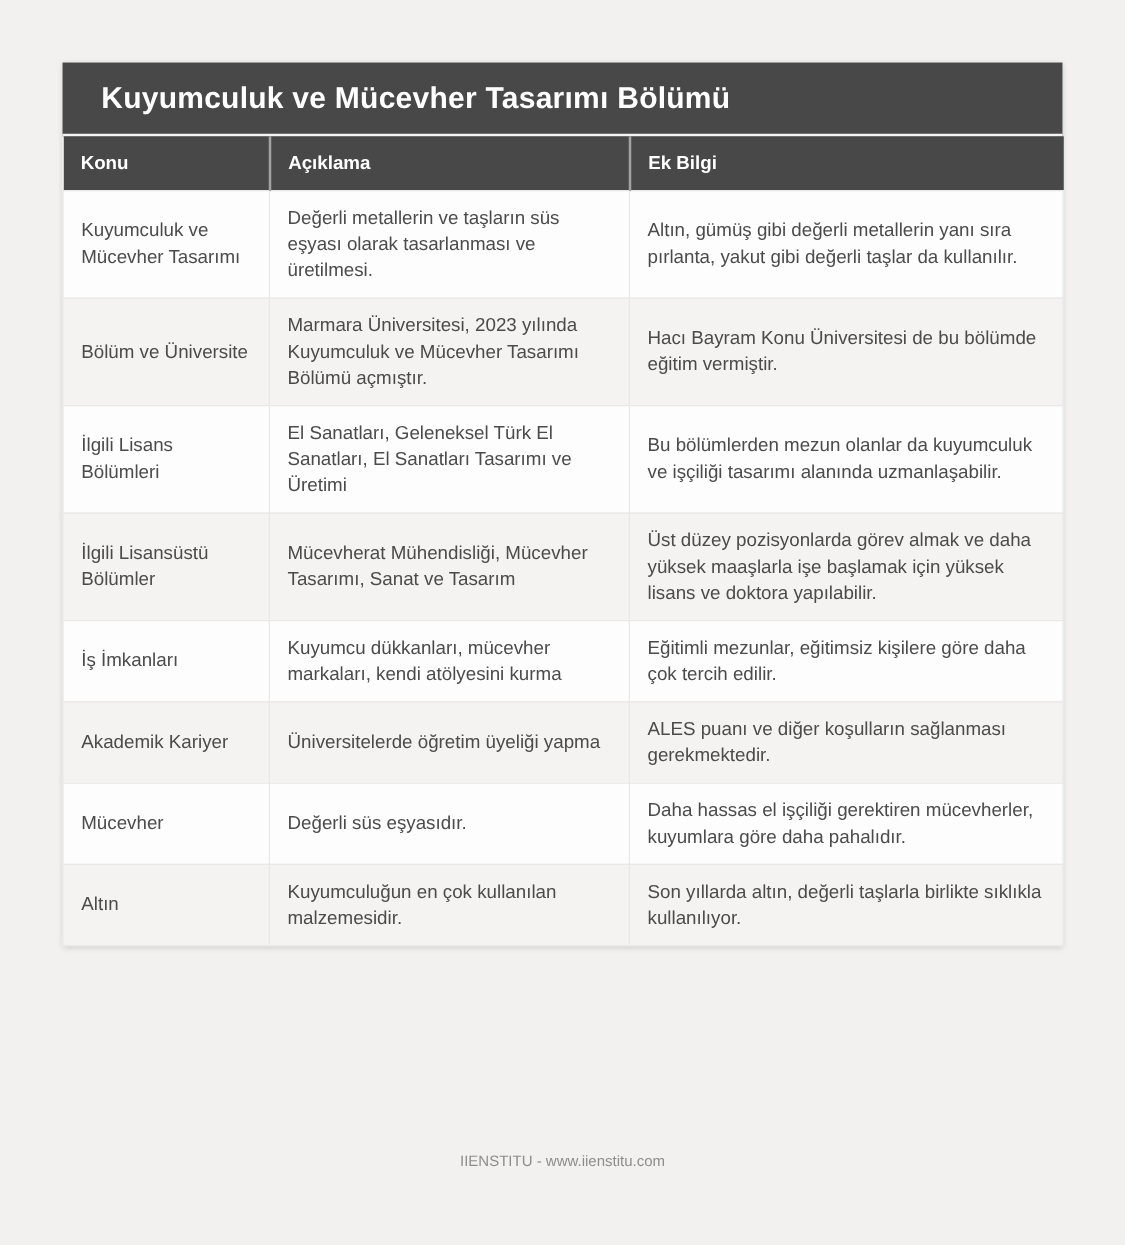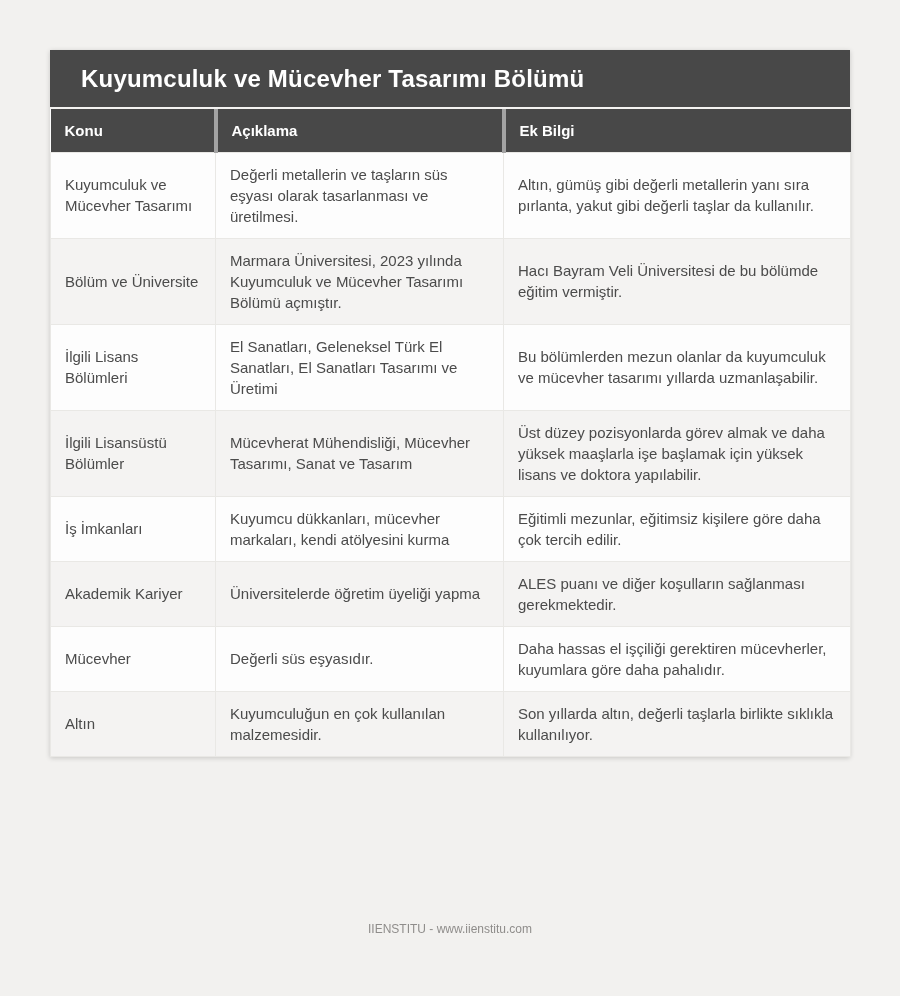--- a/index.html
+++ b/index.html
@@ -56,21 +56,21 @@
     color: #ffffff;
     font-size: 15px;
     font-weight: 700;
     text-align: left;
     padding: 0 14px;
     height: 43px;
     vertical-align: middle;
   }
 
   table.info-table thead th + th {
-    border-left: 4px solid #a3a3a3;
+    border-left: 2px solid #a3a3a3;
     margin-left: 14px;
   }
 
   table.info-table tbody td {
     font-size: 15px;
     line-height: 21px;
     color: #4b4b4b;
     padding: 11px 14px;
     vertical-align: middle;
     border: 1px solid #e9e8e5;
@@ -112,26 +112,26 @@
       </thead>
       <tbody>
         <tr>
           <td>Kuyumculuk ve Mücevher Tasarımı</td>
           <td>Değerli metallerin ve taşların süs eşyası olarak tasarlanması ve üretilmesi.</td>
           <td>Altın, gümüş gibi değerli metallerin yanı sıra pırlanta, yakut gibi değerli taşlar da kullanılır.</td>
         </tr>
         <tr>
           <td>Bölüm ve Üniversite</td>
           <td>Marmara Üniversitesi, 2023 yılında Kuyumculuk ve Mücevher Tasarımı Bölümü açmıştır.</td>
-          <td>Hacı Bayram Veli Üniversitesi de bu bölümde eğitim vermiştir.</td>
+          <td>Hacı Bayram Konu Üniversitesi de bu bölümde eğitim vermiştir.</td>
         </tr>
         <tr>
           <td>İlgili Lisans Bölümleri</td>
           <td>El Sanatları, Geleneksel Türk El Sanatları, El Sanatları Tasarımı ve Üretimi</td>
-          <td>Bu bölümlerden mezun olanlar da kuyumculuk ve mücevher tasarımı yıllarda uzmanlaşabilir.</td>
+          <td>Bu bölümlerden mezun olanlar da kuyumculuk ve işçiliği tasarımı alanında uzmanlaşabilir.</td>
         </tr>
         <tr>
           <td>İlgili Lisansüstü Bölümler</td>
           <td>Mücevherat Mühendisliği, Mücevher Tasarımı, Sanat ve Tasarım</td>
           <td>Üst düzey pozisyonlarda görev almak ve daha yüksek maaşlarla işe başlamak için yüksek lisans ve doktora yapılabilir.</td>
         </tr>
         <tr>
           <td>İş İmkanları</td>
           <td>Kuyumcu dükkanları, mücevher markaları, kendi atölyesini kurma</td>
           <td>Eğitimli mezunlar, eğitimsiz kişilere göre daha çok tercih edilir.</td>

